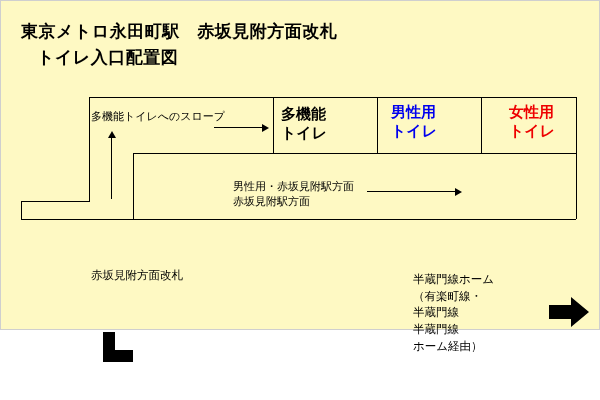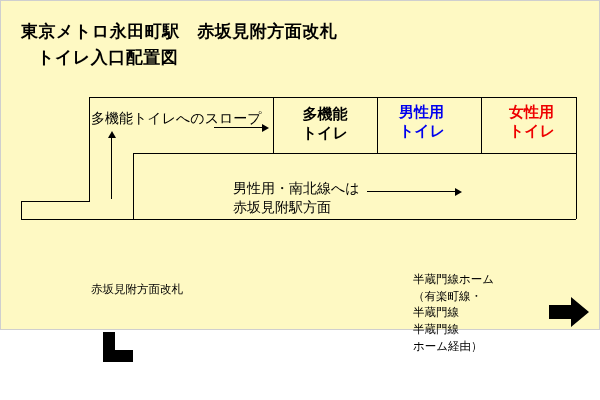--- a/index.html
+++ b/index.html
@@ -38,30 +38,29 @@
   
   .ln { background: #000000; }
   .hline { height: 1px; }
   .vline { width: 1px; }
 
   
   .room-label {
     font-size: 15px;
     font-weight: bold;
     line-height: 1.25;
-    text-align: center;
     white-space: nowrap;
   }
   .room-black { color: #000000; }
   .room-blue  { color: #0000ee; }
   .room-red   { color: #ee0000; }
 
   
   .note {
-    font-size: 14px;
+    font-size: 11px;
     color: #000000;
     line-height: 1.35;
     white-space: nowrap;
   }
 
   
   .cap {
     font-size: 11.5px;
     line-height: 1.45;
     white-space: nowrap;
@@ -115,49 +114,49 @@
     <div class="abs ln vline" style="left:480px; top:96px; height:57px;"></div>
 
     <div class="abs ln hline" style="left:132px; top:152px; width:140px;"></div>
     <div class="abs ln vline" style="left:132px; top:152px; height:66px;"></div>
 
     <div class="abs room-label room-black" style="left:280px; top:104px; width:88px;">
       <span>多機能</span><br>
       <span>トイレ</span>
     </div>
 
-    <div class="abs room-label room-blue" style="left:390px; top:102px; width:80px; text-align:left;margin-left:8px;">
+    <div class="abs room-label room-blue" style="left:390px; top:102px; width:80px; text-align:left;">
       <span>男性用</span><br>
       <span>トイレ</span>
     </div>
 
     <div class="abs room-label room-red" style="left:508px; top:102px; width:80px; text-align:left;">
       <span>女性用</span><br>
       <span>トイレ</span>
     </div>
 
     <div class="abs note" style="left:90px; top:108px;">多機能トイレへのスロープ</div>
 
     <div class="abs arr-line" style="left:213px; top:126px; width:48px; height:1px;"></div>
     <div class="abs arr-head-r" style="left:261px; top:123px;"></div>
 
     <div class="abs arr-line" style="left:110px; top:136px; width:1px; height:62px;"></div>
     <div class="abs arr-head-u" style="left:107px; top:130px;"></div>
 
     <div class="abs note" style="left:232px; top:178px;">
-      <span>男性用・南北線へは</span><br>
+      <span>男性用・赤坂見附駅方面</span><br>
       <span>赤坂見附駅方面</span>
     </div>
 
     <div class="abs arr-line" style="left:366px; top:190px; width:88px; height:1px;"></div>
     <div class="abs arr-head-r" style="left:454px; top:187px;"></div>
 
   </div>
 
-  <div class="abs cap" style="left:90px; top:266px;margin-top:14px;">
+  <div class="abs cap" style="left:90px; top:266px;">
     <span>赤坂見附方面改札</span><br>
   </div>
 
   <div class="abs" style="left:92px; top:318px;">
     <svg class="bigarrow" width="54" height="46" viewBox="0 0 54 46" aria-hidden="true">
       <polygon points="52,2 24,30 38,30 38,40 14,40 14,16 24,16 24,30 52,2" fill="none" stroke="none"></polygon>
       <path d="M50,3 L22,31 L22,13 L10,13 L10,43 L40,43 L40,31 L22,31 Z" fill="#000000"></path>
     </svg>
   </div>
 

